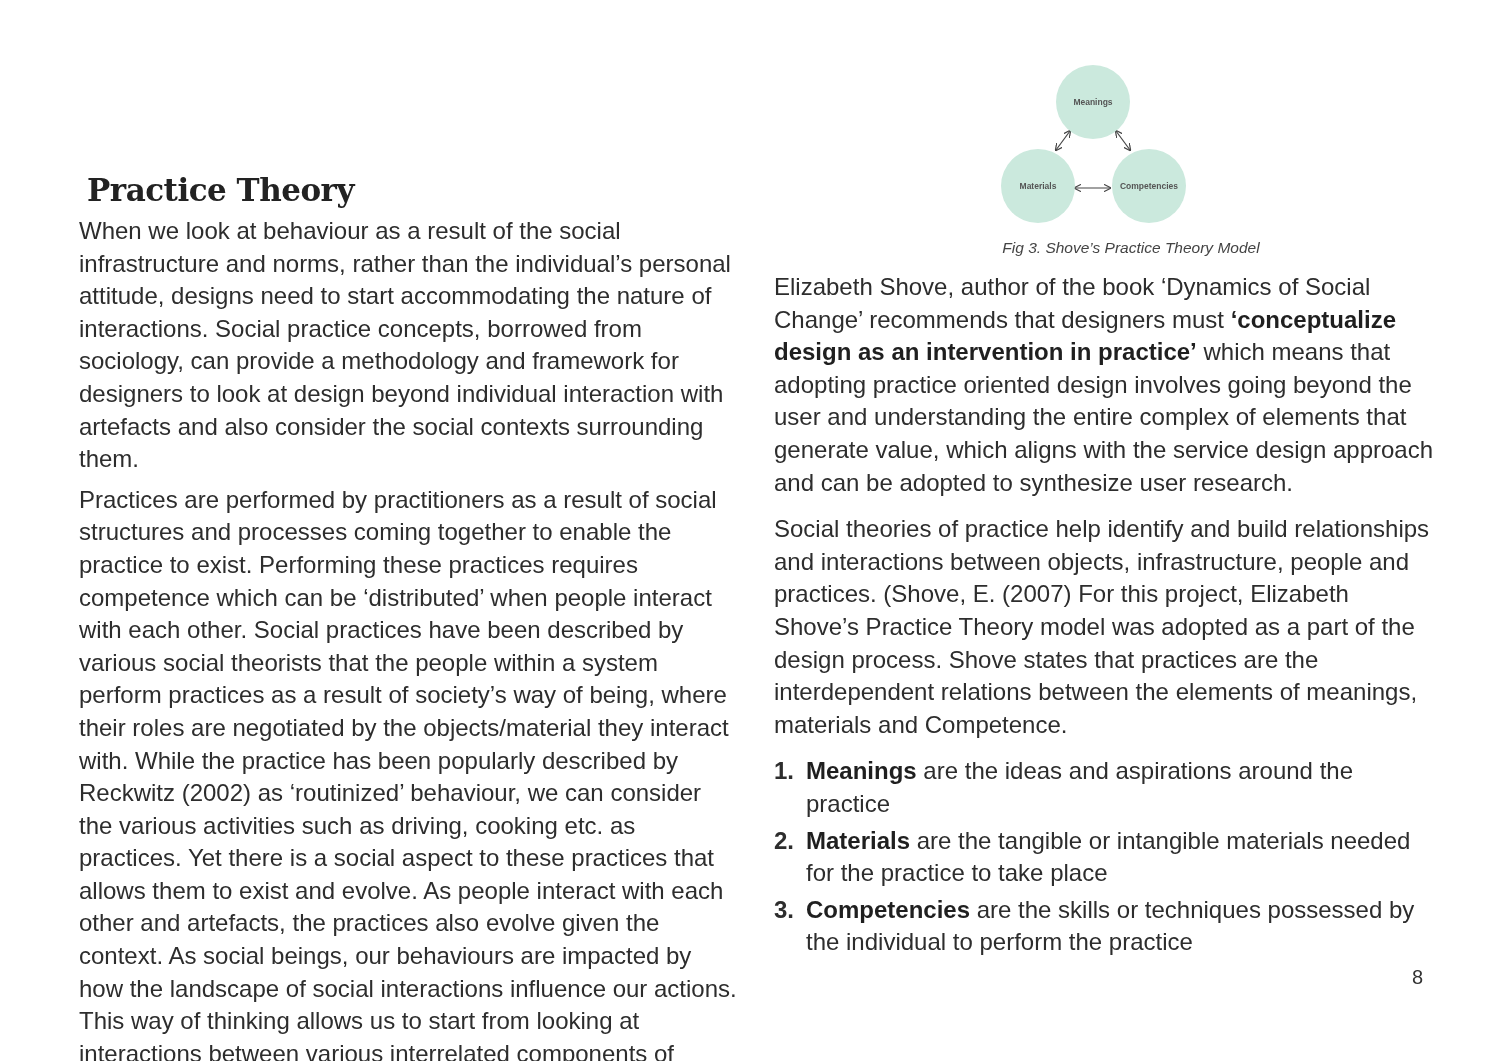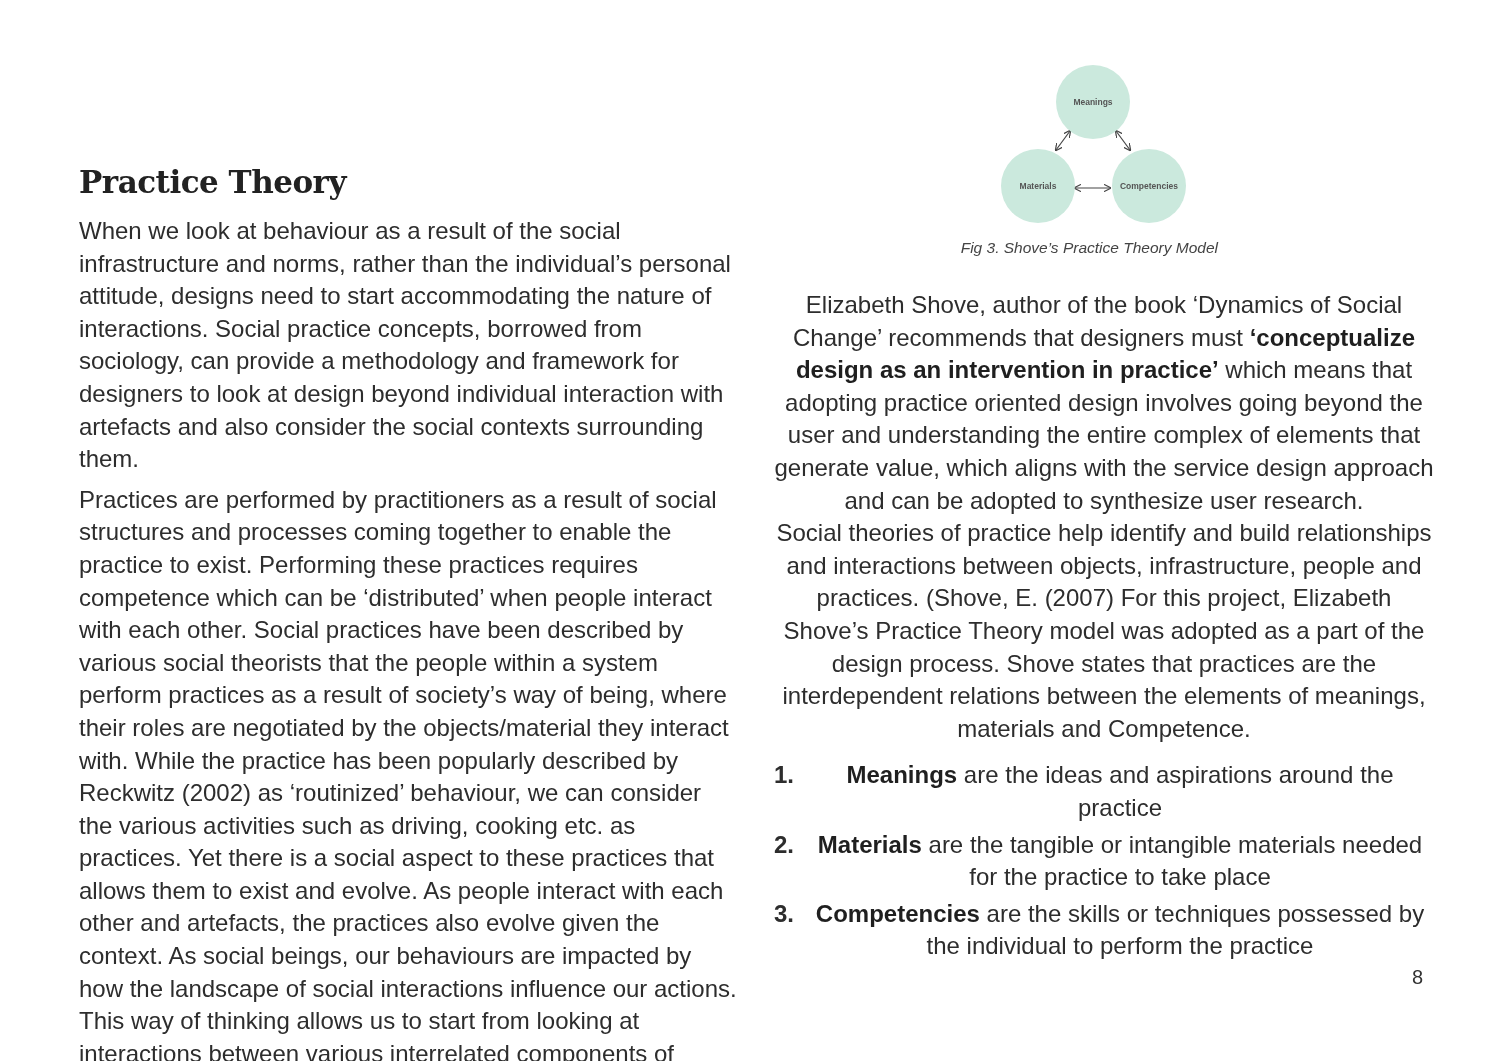--- a/index.html
+++ b/index.html
@@ -1,37 +1,37 @@
 <!DOCTYPE html>
 <html><head>
   <meta charset="utf-8">
   <style>
     html, body { margin:0; padding:0; background:#ffffff; }
     body { width:1500px; height:1061px; position:relative; overflow:hidden;
            font-family:"Liberation Sans", "DejaVu Sans", sans-serif; color:#2a2a2a; }
-    .title { position:absolute; left:79px; top:164px; margin:0;
+    .title { position:absolute; left:79px; top:164px; margin:8px;
              font-family:"DejaVu Serif", "Liberation Serif", serif; font-weight:bold;
              font-size:31px; letter-spacing:-0.5px; color:#222; }
     .col { position:absolute; font-size:24px; line-height:32.6px; color:#2d2d2d; }
     .col p { margin:0; }
     .left { left:79px; top:215px; width:660px; }
     .left p + p { margin-top:8px; }
-    .right { left:774px; top:289px; width:660px;text-align:center; }
-    .right p + p, .right ol + p { margin-top:0; }
+    .right { left:774px; top:271px; width:660px; }
+    .right p + p, .right ol + p { margin-top:14px; }
     .right p + ol { margin-top:14px; }
     .col b { font-weight:bold; color:#1f1f1f; }
     ol { margin:0; padding:0; list-style:none; }
     ol li { position:relative; padding-left:32px; line-height:32.6px; }
     ol li + li { margin-top:4px; }
     ol li .num { position:absolute; left:0; top:0; font-weight:bold; }
     .figure { position:absolute; left:995px; top:62px; width:200px; height:170px; }
     .circle { position:absolute; width:74px; height:74px; border-radius:50%;
               background:#cbe9dd; display:flex; align-items:center; justify-content:center;
               font-size:8.5px; font-weight:bold; color:#555; }
-    .caption { position:absolute; left:948px; top:239px; width:270px; text-align:right;
+    .caption { position:absolute; left:996px; top:239px; width:270px; text-align:center;
                font-style:italic; font-size:15.5px; color:#444; }
     .page-num { position:absolute; left:1412px; top:966px; font-size:20px; color:#333; }
   </style>
 </head>
 <body>
 
 <h1 class="title">Practice Theory</h1>
 
 <div class="col left">
   <p>When we look at behaviour as a result of the social infrastructure and norms, rather than the individual’s personal attitude, designs need to start accommodating the nature of interactions. Social practice concepts, borrowed from sociology, can provide a methodology and framework for designers to look at design beyond individual interaction with artefacts and also consider the social contexts surrounding them.</p>

